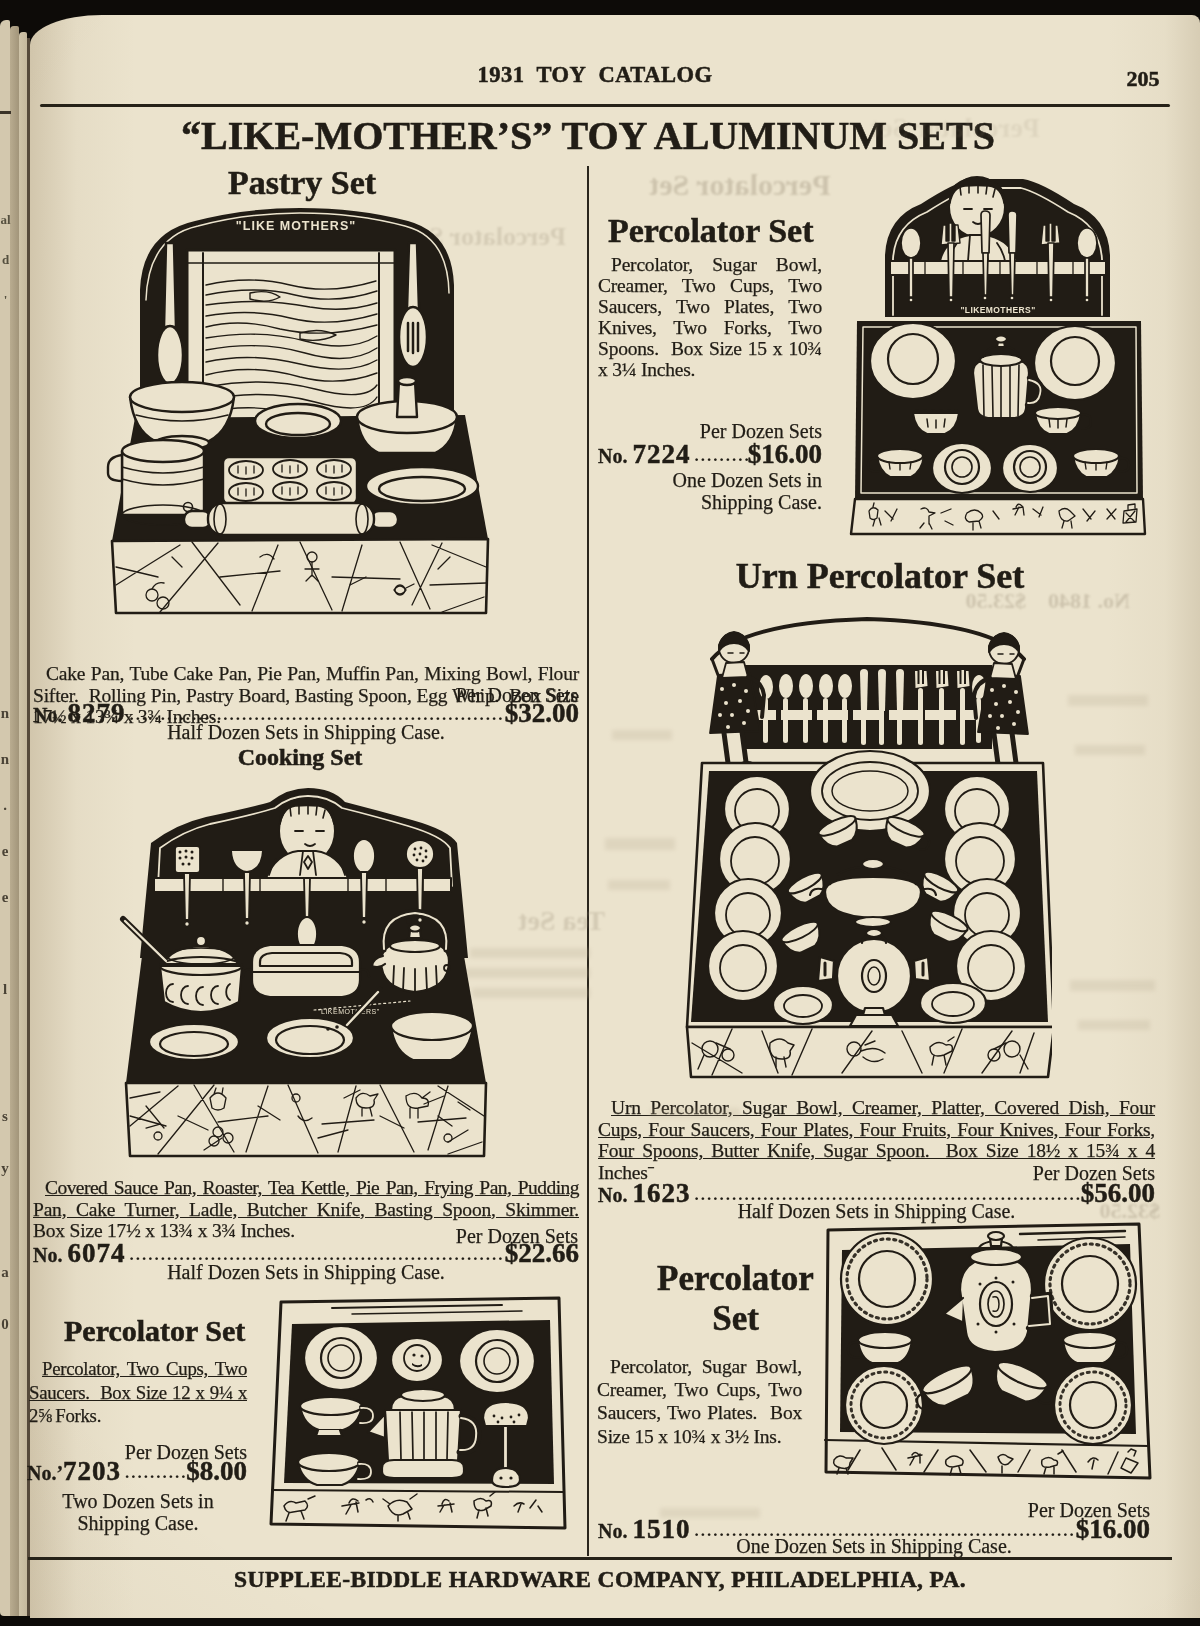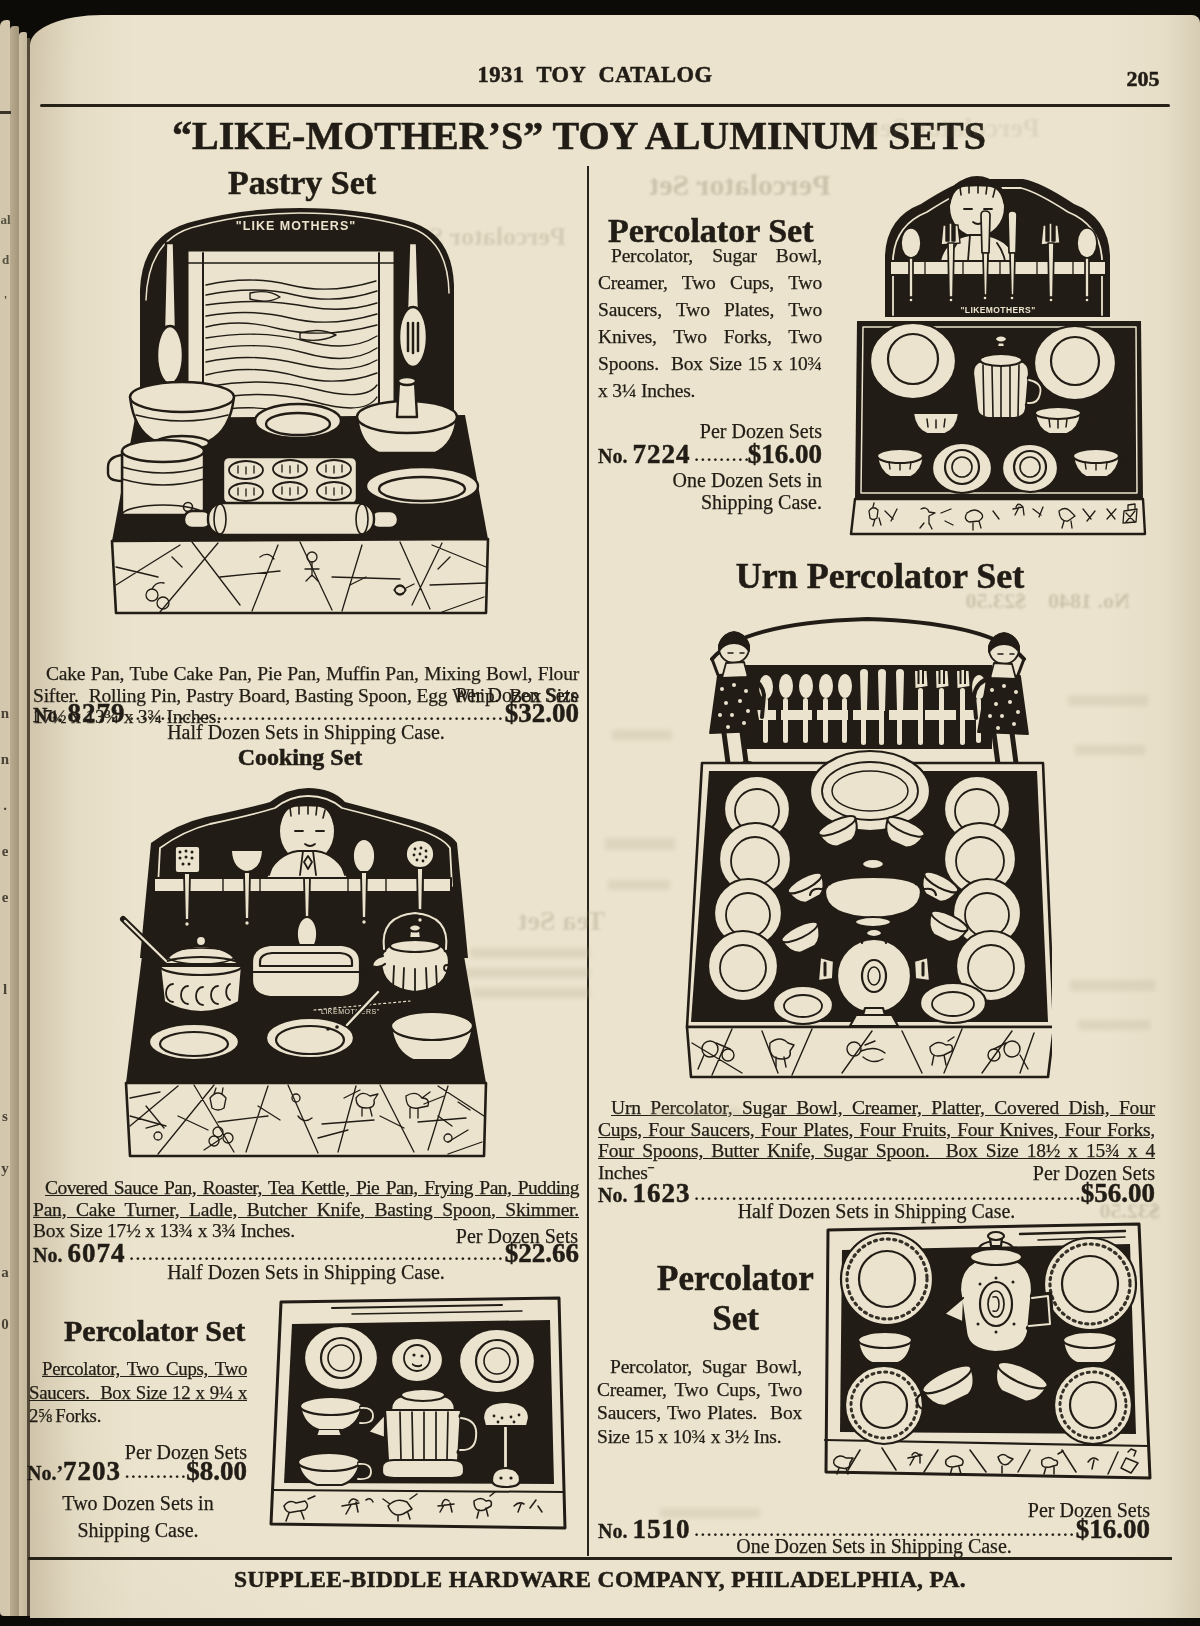--- a/index.html
+++ b/index.html
@@ -18,21 +18,21 @@
           linear-gradient(90deg, rgba(120,95,55,0.22) 0%, rgba(120,95,55,0.05) 4%, rgba(120,95,55,0) 9%),
           linear-gradient(270deg, rgba(110,88,50,0.16) 0%, rgba(110,88,50,0.04) 3%, rgba(110,88,50,0) 8%),
           #ebe3cd;
         border-radius:72px 8px 0 0 / 30px 8px 0 0;}
   .thick{-webkit-text-stroke:0.55px #231f17;}
 
   #hdr{left:425px;top:62px;width:340px;text-align:center;font-size:22.5px;font-weight:700;letter-spacing:0.5px;}
   #pageno{left:1108px;top:66px;width:70px;text-align:center;font-size:22px;font-weight:700;}
   #hrule{left:40px;top:104px;width:1130px;height:3px;background:#262218;border-radius:2px;}
   #hrule2{left:0px;top:111px;width:11px;height:3px;background:#3a3328;}
-  #title{left:84px;top:112px;width:990px;text-align:center;font-size:40px;font-weight:700;letter-spacing:0px;}
+  #title{left:93px;top:112px;width:990px;text-align:center;font-size:40px;font-weight:700;letter-spacing:0px;}
   #divider{left:587px;top:166px;width:2px;height:1390px;background:#2a251c;}
 
   
   #h-pastry{left:152px;top:164px;width:300px;text-align:center;font-size:34px;font-weight:700;}
   .body21{font-size:19.5px;line-height:21.5px;text-align:justify;letter-spacing:-0.2px;-webkit-text-stroke:0.25px #231f17;text-indent:13px;}
   .body21 > div{text-indent:0;}
   .jl{text-align:justify;text-align-last:justify;text-decoration:underline;}
   #p-pastry{left:33px;top:663px;width:546px;}
   .pds{font-size:20px;text-align:right;-webkit-text-stroke:0.25px #231f17;}
   #pds1{left:330px;top:684px;width:248px;}
@@ -46,25 +46,25 @@
   #sc1{left:33px;top:721px;width:546px;}
   #h-cooking{left:150px;top:744px;width:300px;text-align:center;font-size:24px;font-weight:700;}
   #p-cooking{left:33px;top:1177px;width:546px;}
   #pds2{left:330px;top:1225px;width:248px;}
   #pr2{left:33px;top:1241px;width:546px;}
   #sc2{left:33px;top:1261px;width:546px;}
   #h-perc1{left:64px;top:1314px;width:420px;font-size:30px;font-weight:700;}
   #p-perc1{left:29px;top:1357px;width:218px;line-height:23.5px;font-size:18.8px !important;letter-spacing:-0.3px !important;}
   #pds3{left:70px;top:1441px;width:177px;}
   #pr3{left:27px;top:1459px;width:220px;}
-  #tds1{left:29px;top:1490px;width:218px;text-align:center;line-height:27px;}
+  #tds1{left:29px;top:1490px;width:218px;text-align:center;line-height:22px;}
 
   
   #h-perc2{left:608px;top:212px;width:230px;font-size:34px;font-weight:700;}
-  #p-perc2{left:598px;top:242px;width:224px;line-height:27px;}
+  #p-perc2{left:598px;top:254px;width:224px;line-height:21px;}
   #pds4{left:640px;top:420px;width:182px;}
   #pr4{left:598px;top:442px;width:224px;}
   #ods1{left:598px;top:470px;width:224px;text-align:right;line-height:21.5px;}
   #h-urn{left:645px;top:555px;width:470px;text-align:center;font-size:36px;font-weight:700;}
   #p-urn{left:598px;top:1097px;width:557px;}
   #pds5{left:905px;top:1162px;width:250px;}
   #pr5{left:598px;top:1181px;width:557px;}
   #sc5{left:598px;top:1200px;width:557px;}
   #h-perc3a{left:608px;top:1259px;width:255px;text-align:center;font-size:35px;font-weight:700;}
   #h-perc3b{left:608px;top:1299px;width:255px;text-align:center;font-size:35px;font-weight:700;}

